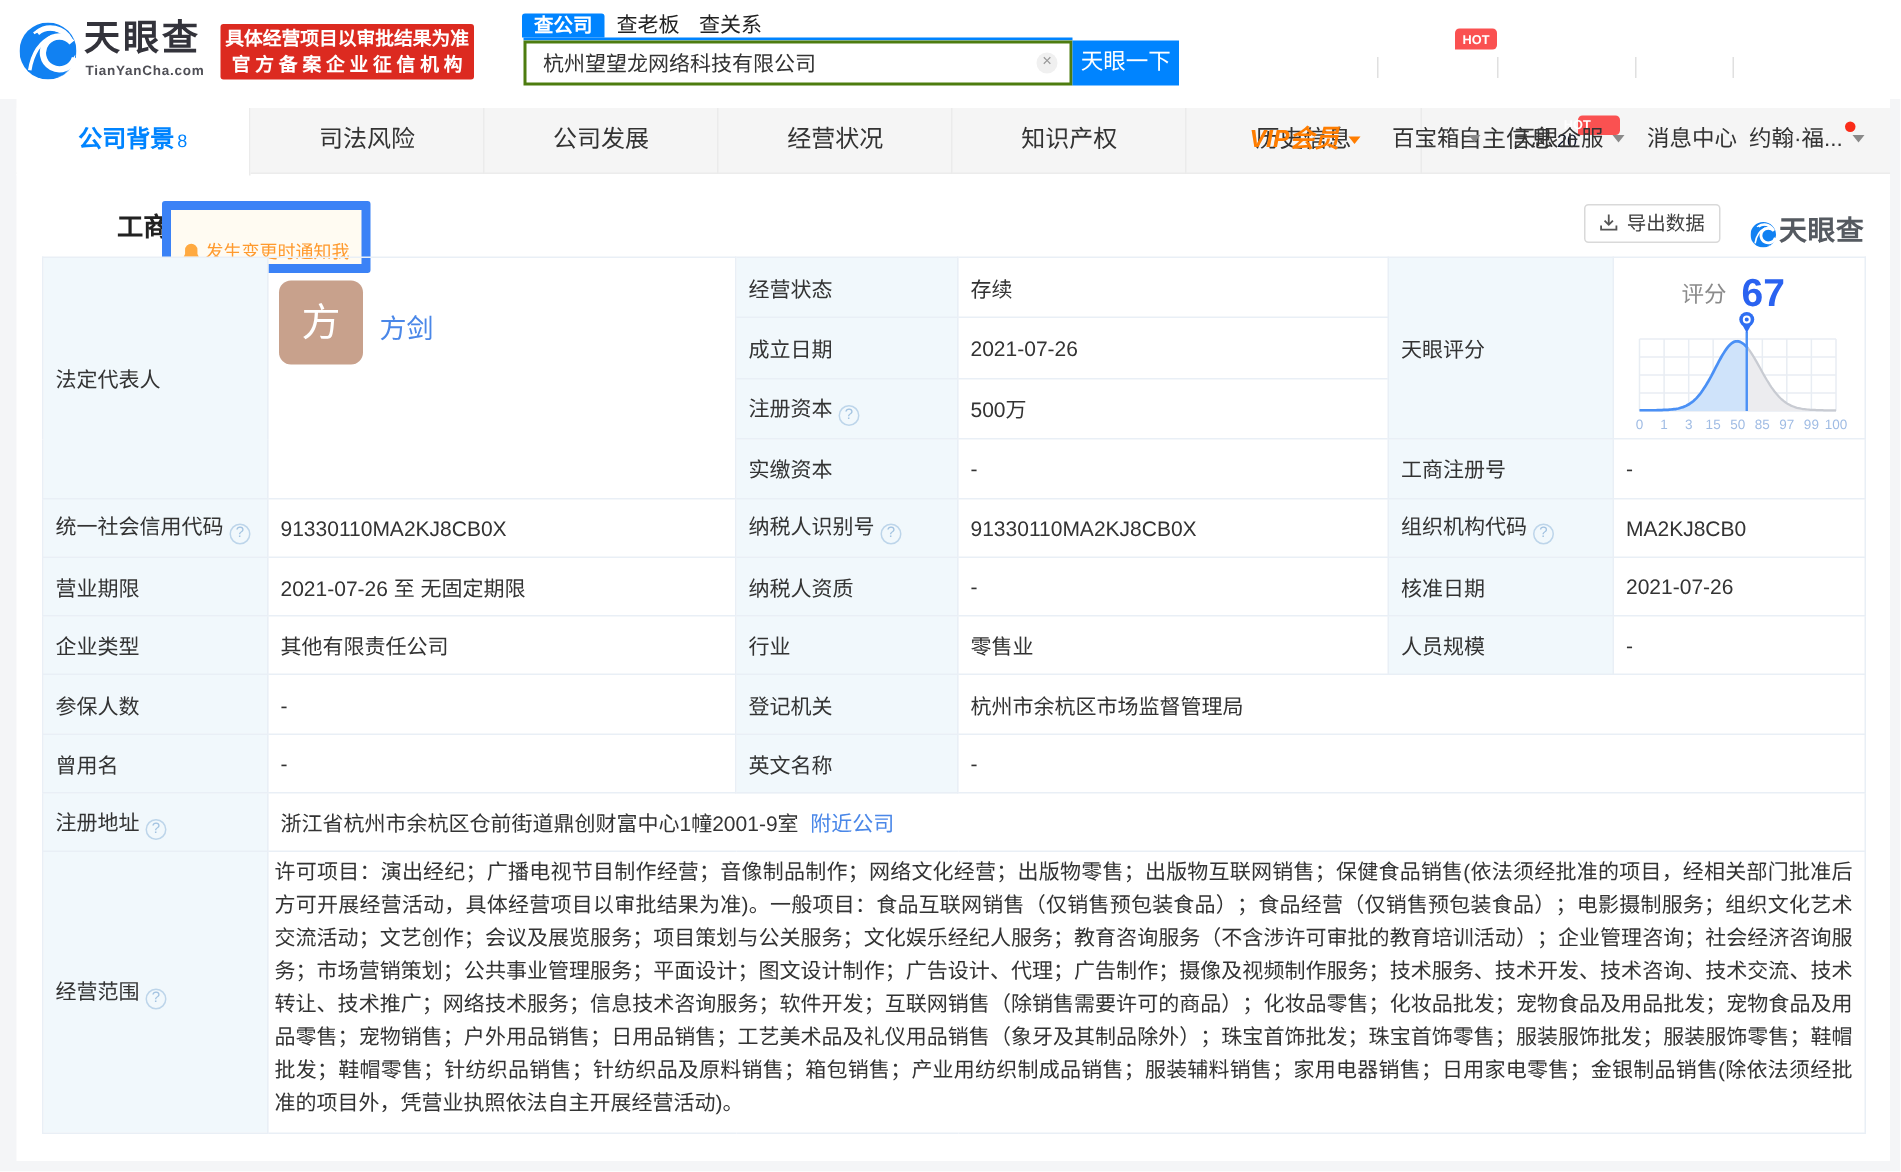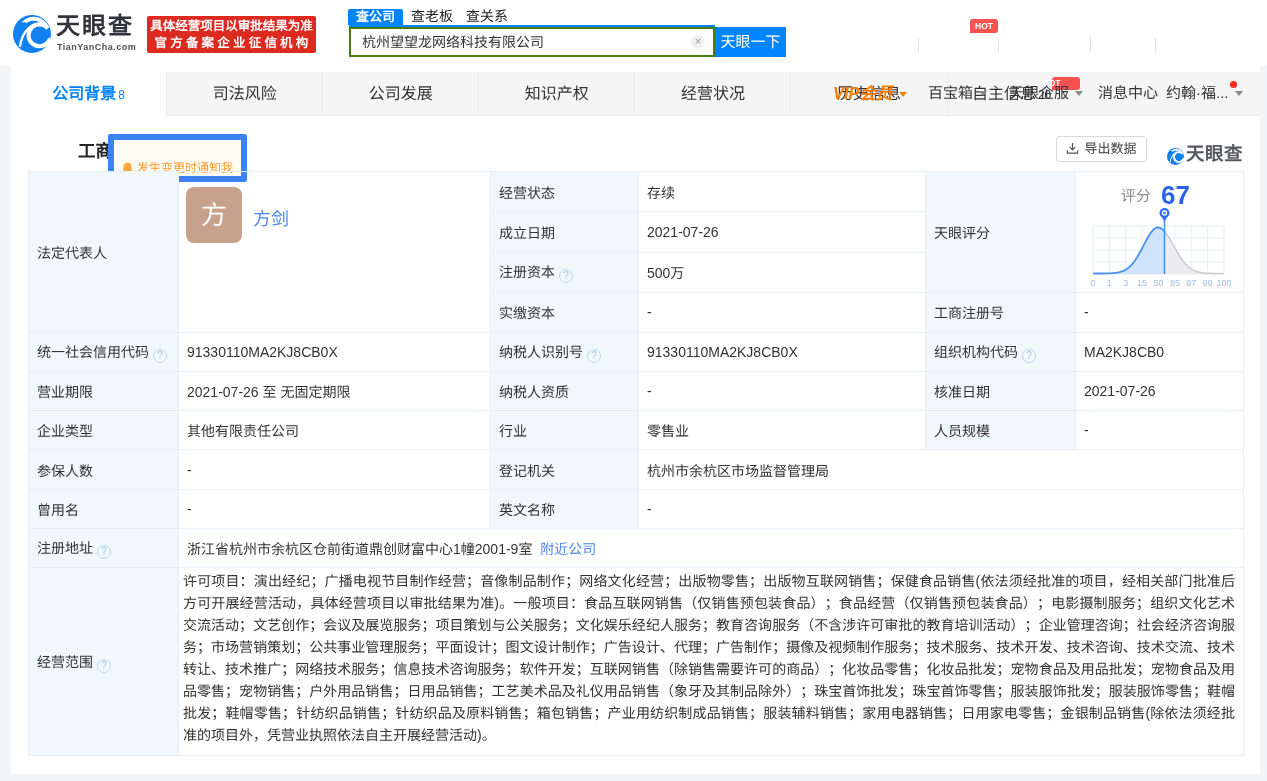--- a/index.html
+++ b/index.html
@@ -86,22 +86,22 @@
   <div class="hmenu" style="left:1098px">消息中心</div>
   <div class="vsep" style="left:1155px"></div>
   <div class="hmenu" id="acct" style="left:1166px">约翰·福...<span class="dot"></span><span class="caret"></span></div>
 </div>
 <div id="pgbg"></div>
 <div id="card">
   <div id="nav">
     <div class="ntab on">公司背景<span class="cnt">8</span></div>
     <div class="ntab">司法风险</div>
     <div class="ntab">公司发展</div>
+    <div class="ntab">经营状况</div>
     <div class="ntab">知识产权</div>
-    <div class="ntab">经营状况</div>
     <div class="ntab">历史信息</div>
     <div class="ntab" style="text-indent:-28px;">自主信息<span class="cnt2">20</span><span id="hot2">HOT</span></div>
   </div>
   <div id="sect">工商信息</div>
   <div id="chip"><svg width="11" height="12" viewBox="0 0 12 13" style="vertical-align:-2px;margin-right:4px">
         <path d="M6 0.5 a4.5 4.5 0 0 1 4.5 4.5 v3 l1 2 h-11 l1-2 v-3 A4.5 4.5 0 0 1 6 .5z" fill="#ffa940"></path>
         <path d="M4.6 11 a1.5 1.5 0 0 0 2.8 0z" fill="#ffa940"></path>
       </svg>发生变更时通知我</div>
   <div id="expbtn"><svg width="13" height="13" viewBox="0 0 14 14" style="vertical-align:-2px;margin-right:5px">
         <path d="M7 1 v7 M4 5.5 L7 8.5 L10 5.5 M1.5 9 v3 h11 v-3" fill="none" stroke="#555" stroke-width="1.3"></path>

